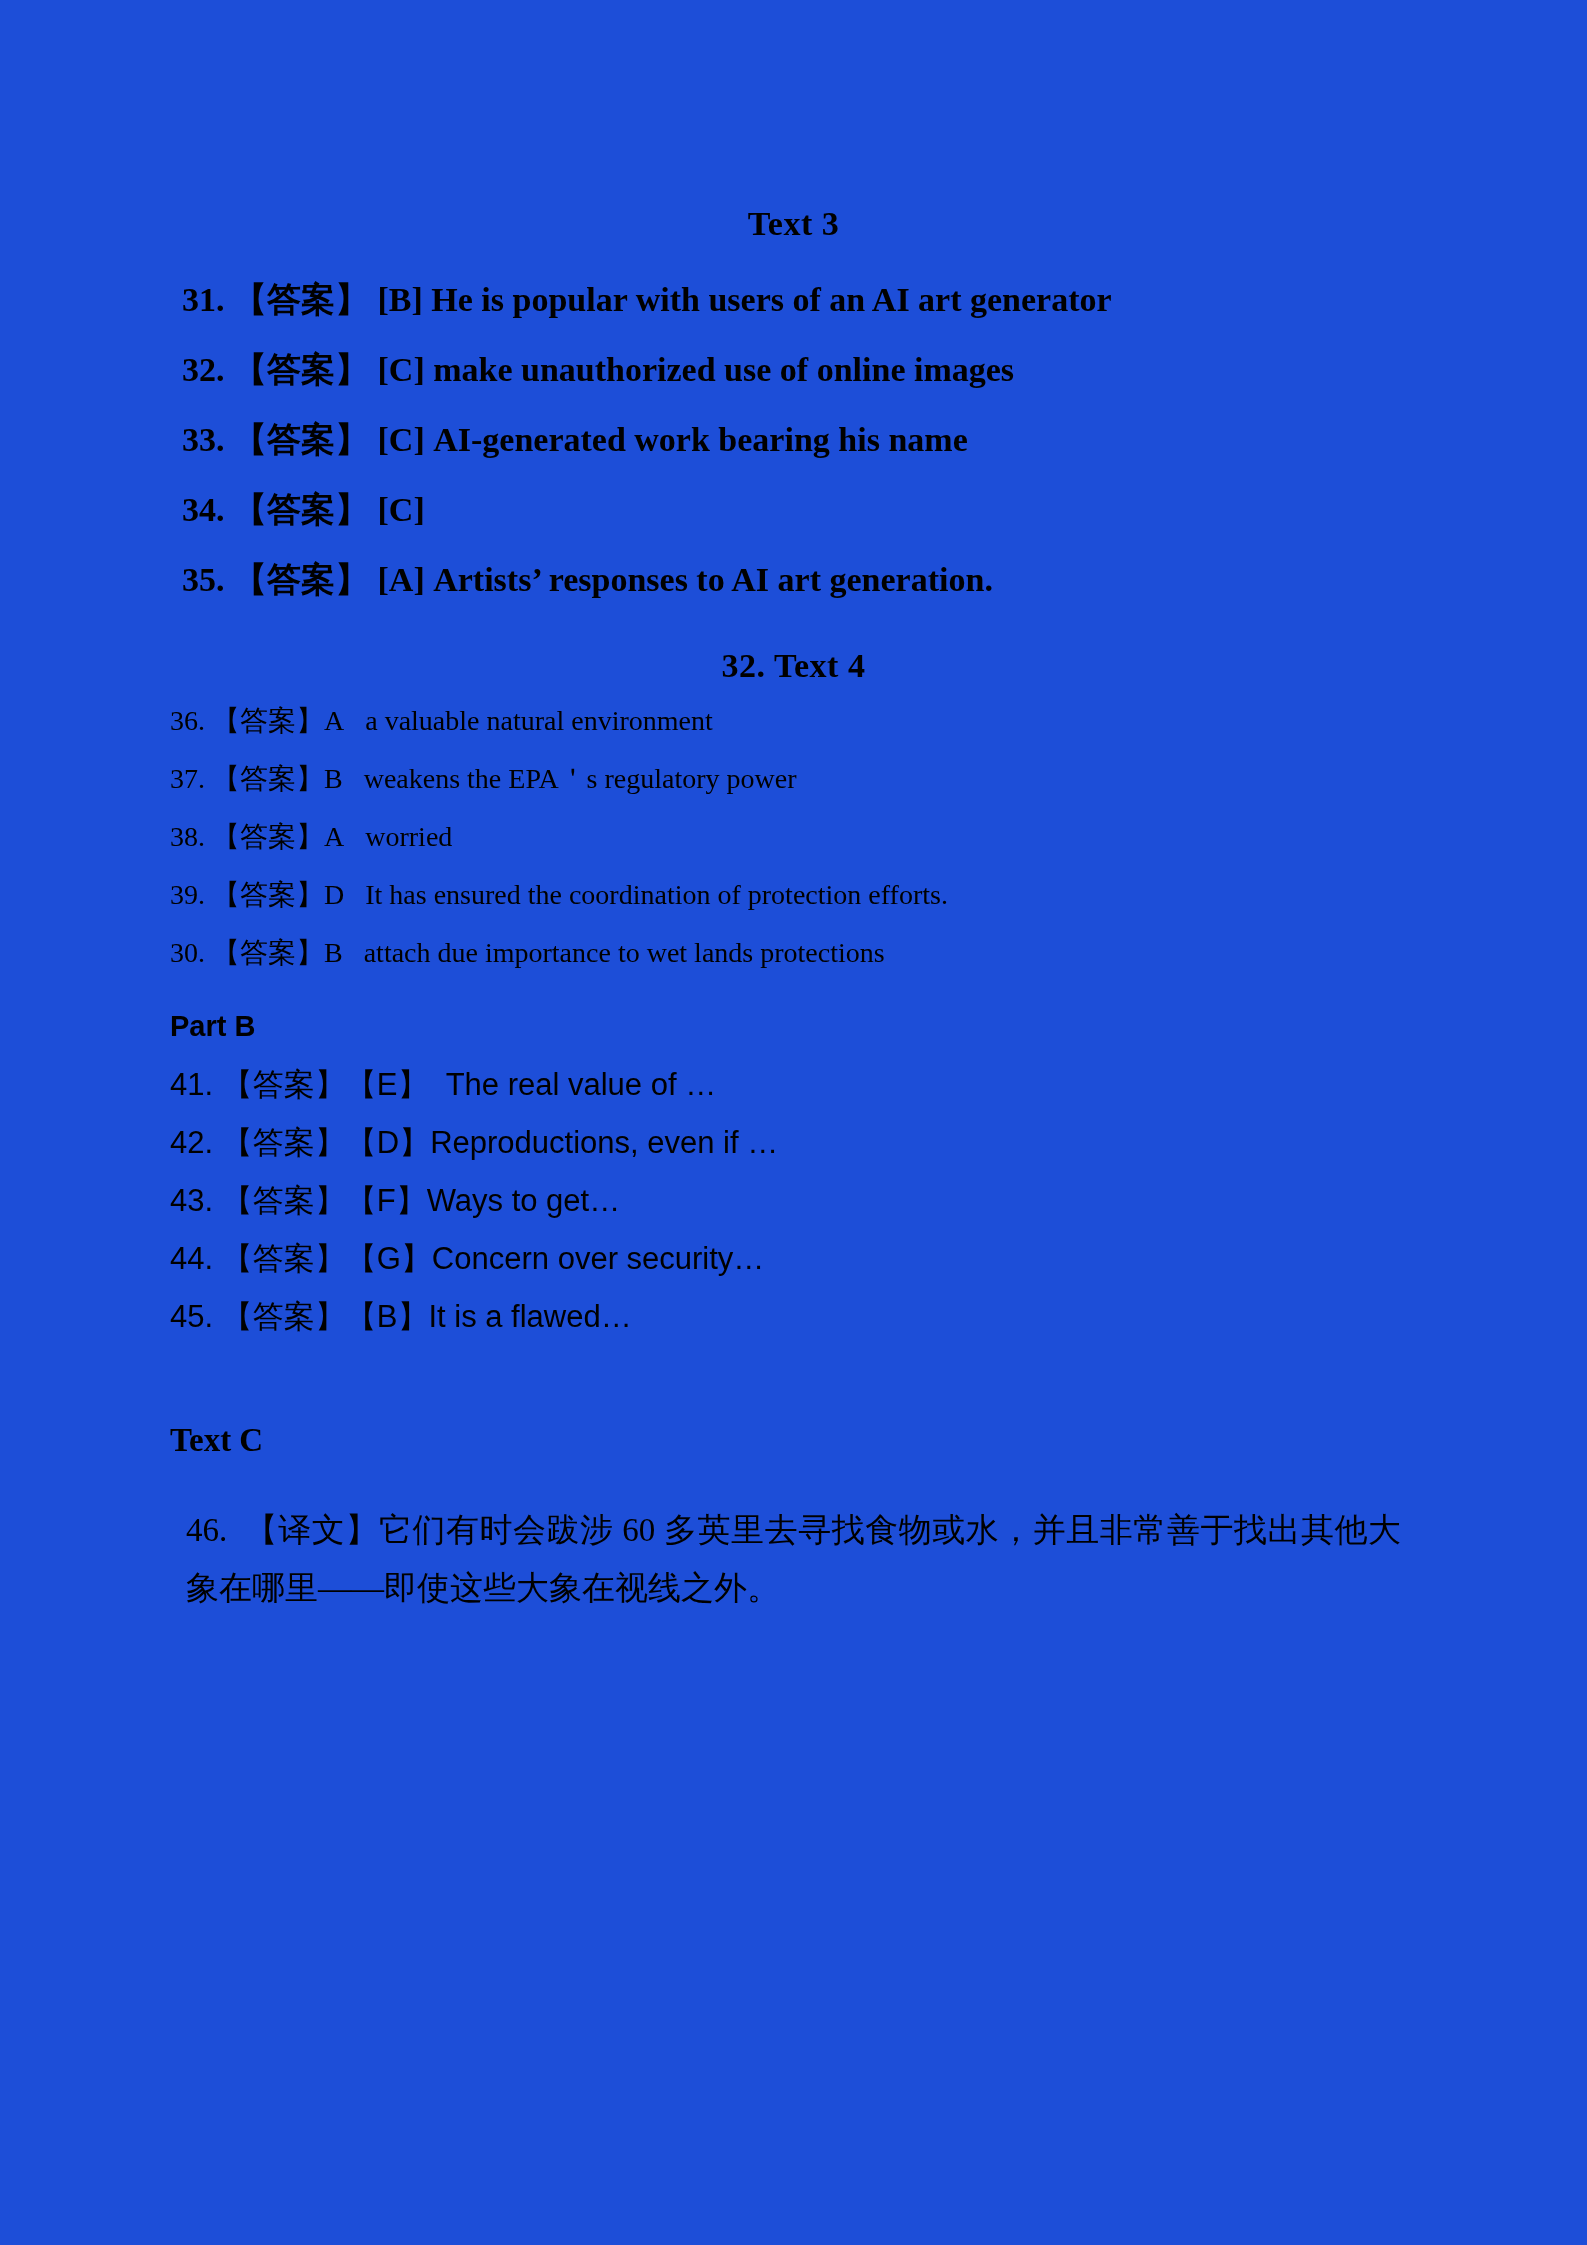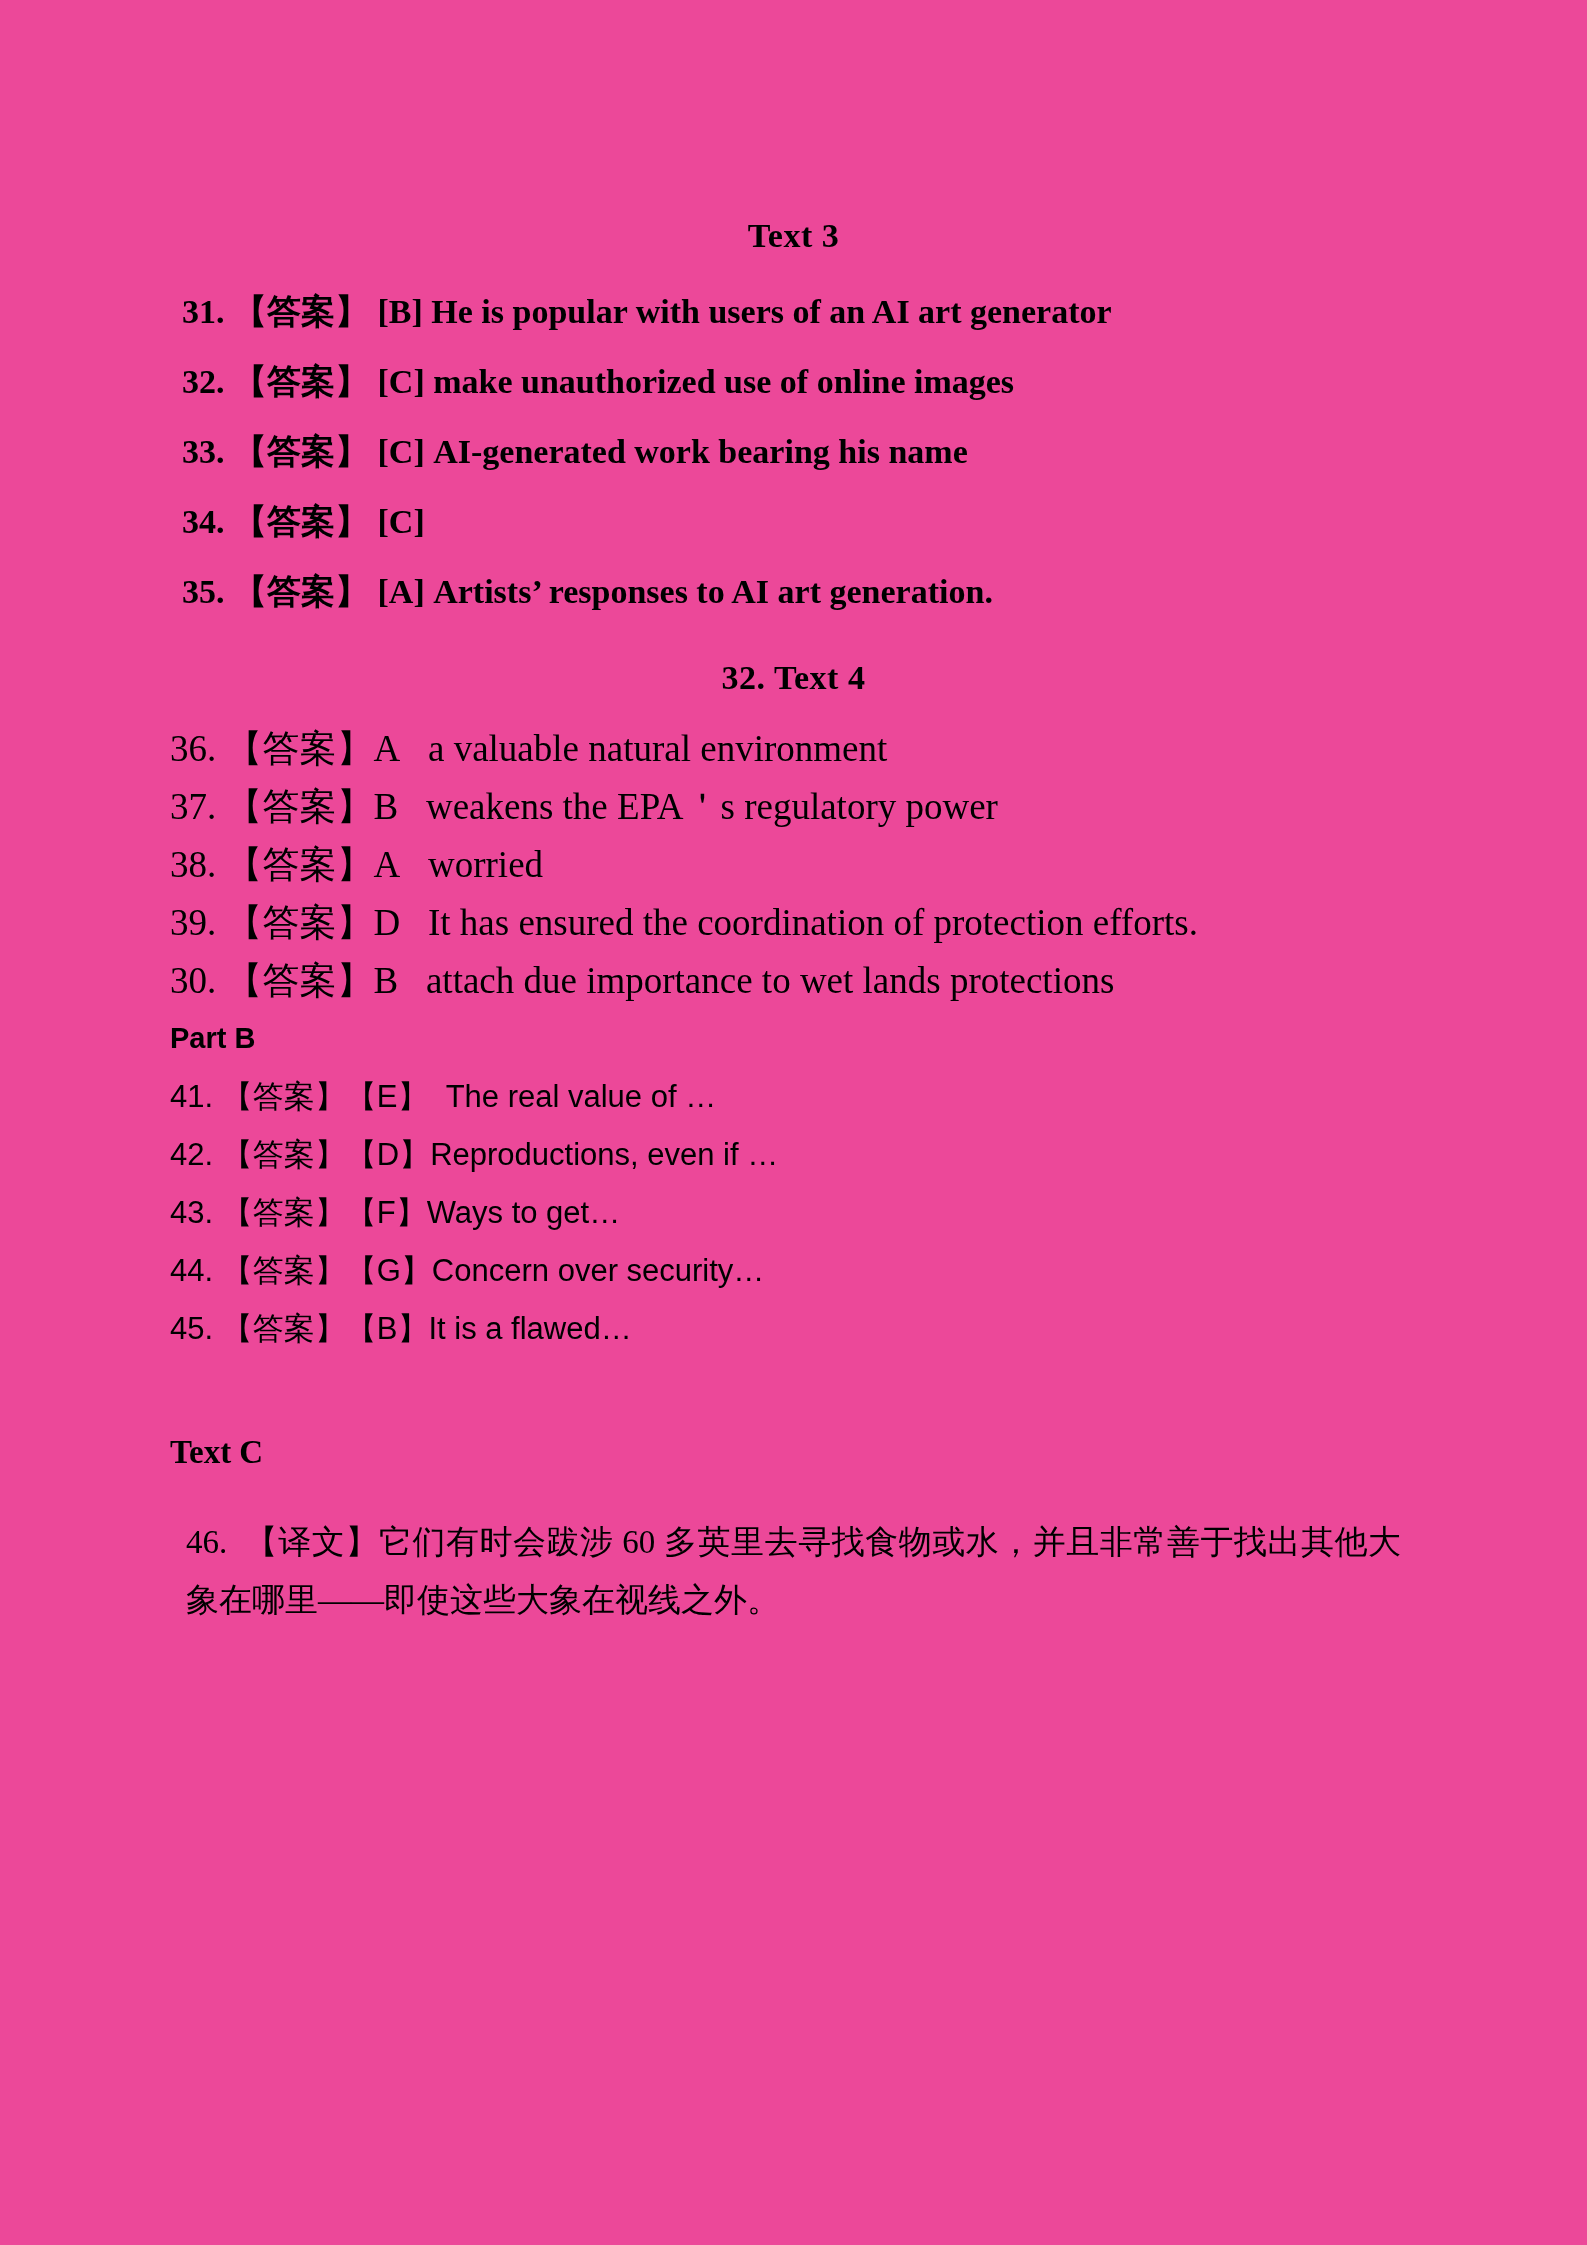--- a/index.html
+++ b/index.html
@@ -14,23 +14,23 @@
     font-family: "Liberation Serif", serif;
     color: #000000;
     overflow: hidden;
   }
   .page {
     position: absolute;
     left: 0;
     top: 0;
     width: 1587px;
     height: 2245px;
-    background: #ec4899;
+    background: #1d4ed8;
     box-sizing: border-box;
-    padding: 12px 170px;
+    padding: 0 170px;
   }
 
   
   .heading {
     text-align: center;
     font-family: "Liberation Serif", serif;
     font-weight: bold;
     font-size: 34px;
     letter-spacing: 0.5px;
   }
@@ -55,27 +55,27 @@
     display: flex;
     align-items: center;
     white-space: pre;
   }
   .ans-bold:first-of-type { }
 
   
   .ans-serif {
     font-family: "Liberation Serif", serif;
     font-weight: normal;
-    font-size: 37px;
-    line-height: 1.0;
-    margin: 0;
-    padding: 0;
-    height: 58px;
-    display: flex;
-    align-items: center;
+    font-size: 28px;
+    line-height: 1.0;
+    margin: 0;
+    padding: 0;
+    height: 58px;
+    display: flex;
+    align-items: flex-start;
     white-space: pre;
   }
 
   
   .ans-sans {
     font-family: "Liberation Sans", sans-serif;
     font-weight: normal;
     font-size: 31px;
     line-height: 1.0;
     margin: 0;

